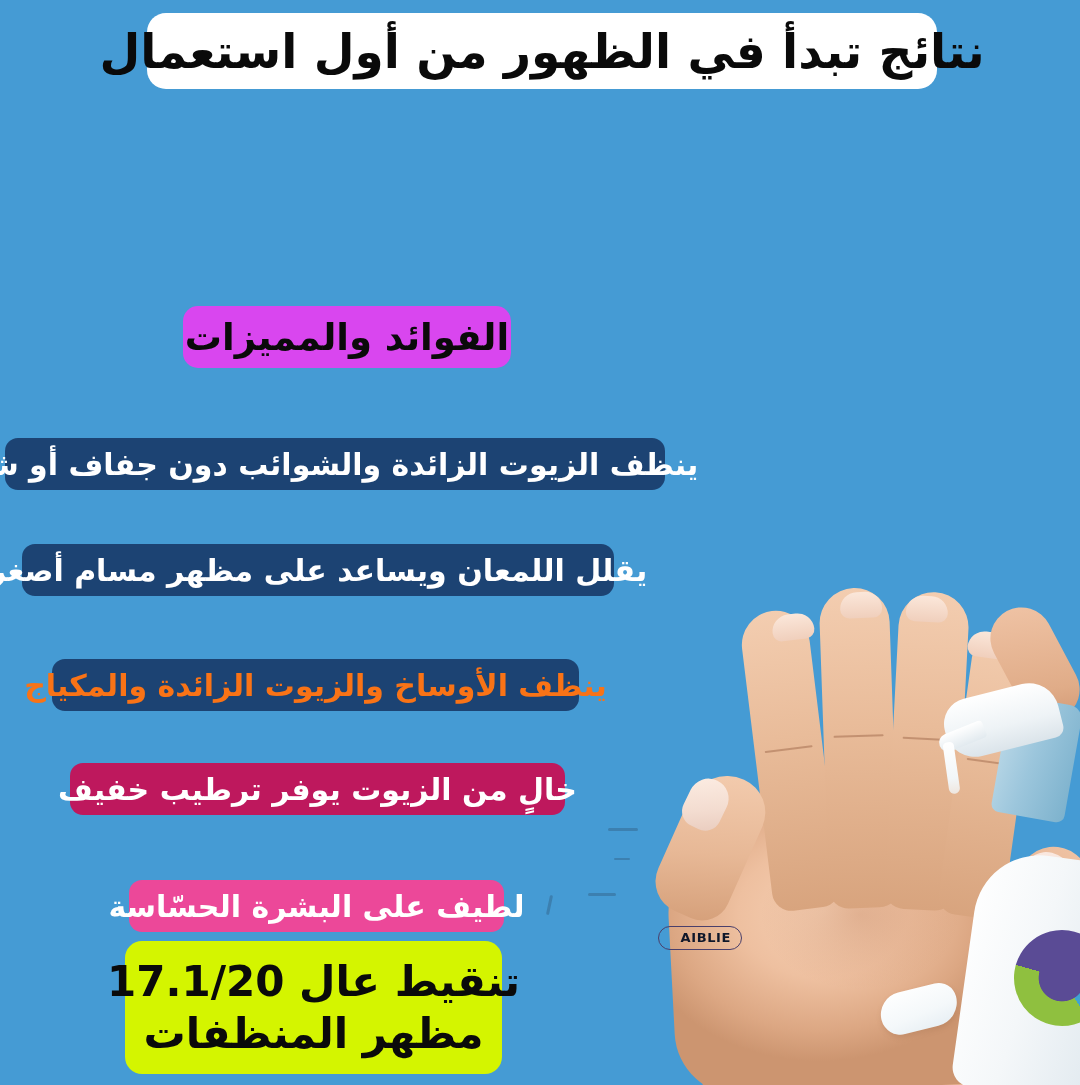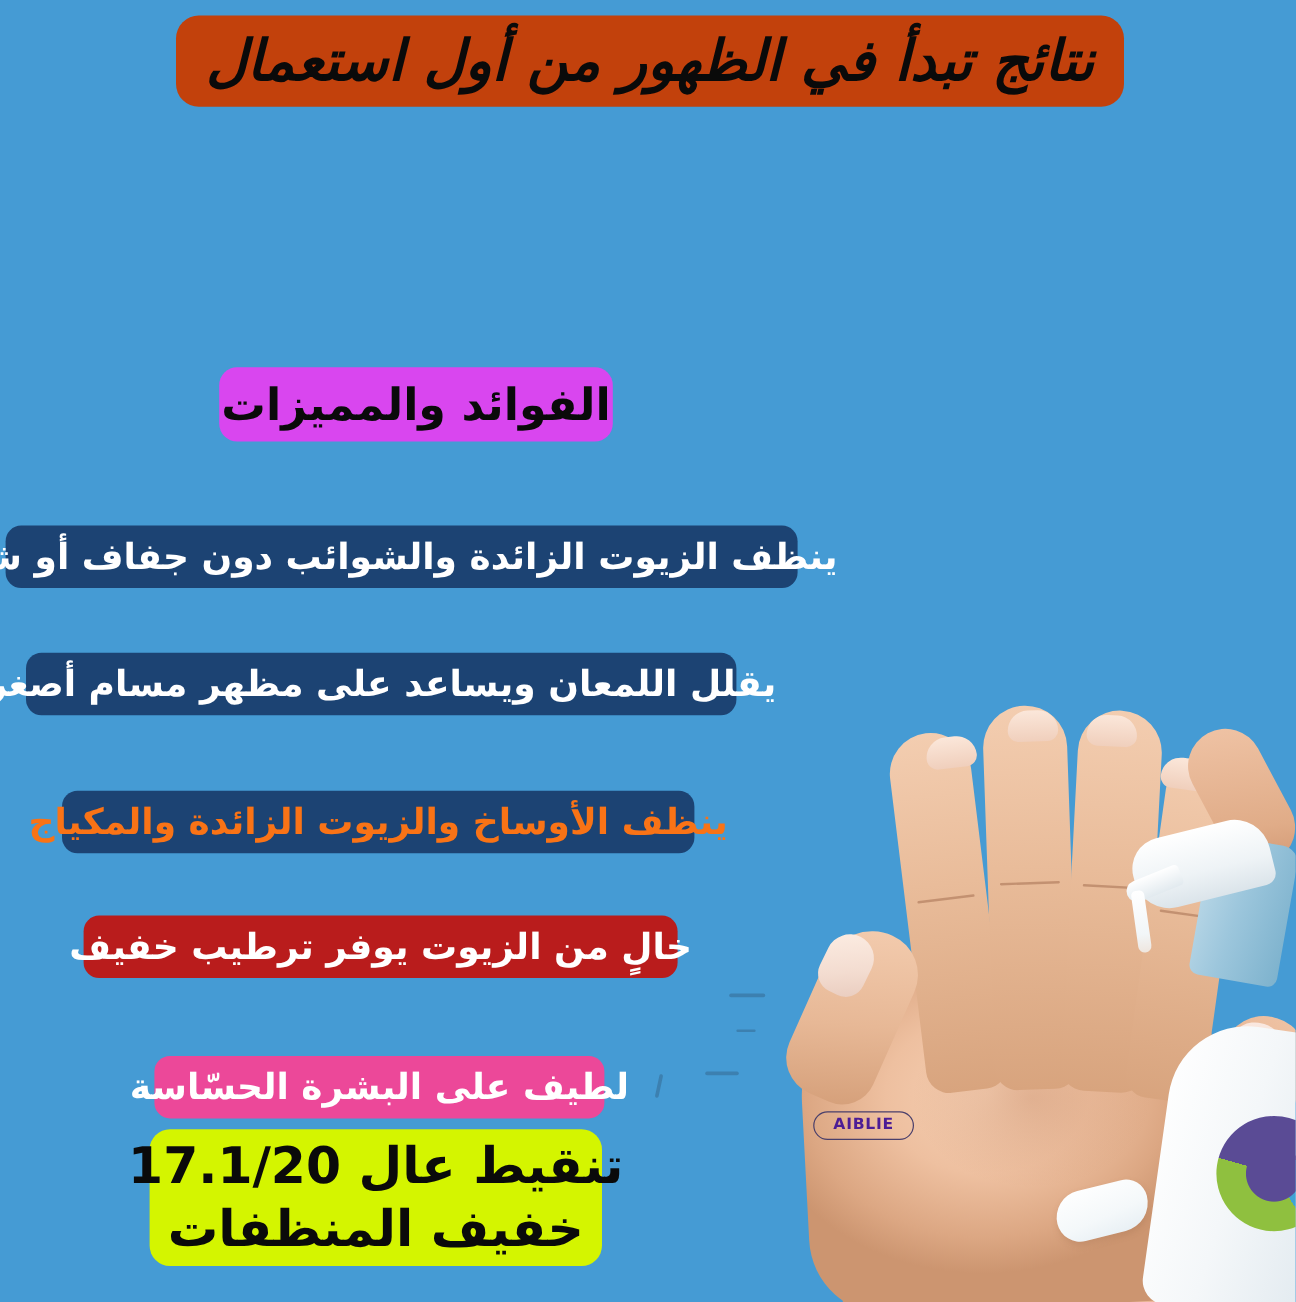--- a/index.html
+++ b/index.html
@@ -199,32 +199,32 @@
     width: 78px; height: 42px;
     background: linear-gradient(170deg, #ffffff 0%, #f4f8fa 60%, #e6eef3 100%);
     border-radius: 28px 22px 30px 24px;
     transform: rotate(-14deg);
     box-shadow: 0 3px 5px rgba(160,110,80,0.28);
   }
 
   
   .badge-pill {
     position: absolute;
-    left: 678px;
+    left: 658px;
     top: 926px;
     min-width: 62px;
     padding: 3px 10px;
     border: 1.6px solid #4a3f6b;
     border-radius: 14px;
-    color: #4c1d95;
+    color: #0f172a;
     font-size: 13px;
     font-weight: 600;
     letter-spacing: 0.6px;
     line-height: 1.2;
-    text-align: center;
+    text-align: right;
     direction: ltr;
     background: transparent;
   }
 
   
   .ghost {
     position: absolute;
     background: rgba(40, 66, 92, 0.30);
     border-radius: 2px;
   }
@@ -286,21 +286,21 @@
   .b0 { left: 5px;   top: 438px; width: 660px; }
   .b1 { left: 22px;  top: 544px; width: 592px; }
   .b2 { left: 52px;  top: 659px; width: 527px; }
   .b3 { left: 70px;  top: 763px; width: 495px; }
   .b4 { left: 129px; top: 880px; width: 375px; }
 
   #rating-chip {
     left: 125px;
     top: 941px;
     width: 377px;
-    height: 114px;
+    height: 133px;
     flex-direction: column;
     gap: 2px;
     border-radius: 17px;
     font-size: 42px;
     line-height: 1.18;
   }
   #rating-chip .rline { display: block; }
   #rating-line-1 { direction: rtl; unicode-bidi: isolate; }
 </style>
 </head>
@@ -342,33 +342,33 @@
     <div class="ghost g1"></div>
     <div class="ghost g2"></div>
     <div class="ghost g3"></div>
     <div class="ghost g4"></div>
 
     <div class="badge-pill">AIBLIE</div>
   </div>
 
   <div class="text-layer">
 
-    <div id="title-chip" class="chip chip-green" style="background: #c2410c; color: rgb(10, 10, 10); font-style: italic;">نتائج تبدأ في الظهور من أول استعمال</div>
+    <div id="title-chip" class="chip chip-green" style="background: #ffffff; color: rgb(10, 10, 10);">نتائج تبدأ في الظهور من أول استعمال</div>
 
     <div id="section-chip" class="chip chip-green" style="background: #d946ef; color: rgb(10, 10, 10);">الفوائد والمميزات</div>
 
     <div class="chip chip-navy benefit b0" style="background: rgb(28, 67, 115); color: rgb(255, 255, 255);">ينظف الزيوت الزائدة والشوائب دون جفاف أو شد</div>
 
     <div class="chip chip-navy benefit b1" style="background: rgb(28, 67, 115); color: rgb(255, 255, 255);">يقلل اللمعان ويساعد على مظهر مسام أصغر</div>
 
     <div class="chip chip-navy benefit b2" style="background: rgb(28, 67, 115); color: #f97316;">ينظف الأوساخ والزيوت الزائدة والمكياج</div>
 
-    <div class="chip chip-navy benefit b3" style="background: #b91c1c; color: rgb(255, 255, 255);">خالٍ من الزيوت يوفر ترطيب خفيف</div>
+    <div class="chip chip-navy benefit b3" style="background: #be185d; color: rgb(255, 255, 255);">خالٍ من الزيوت يوفر ترطيب خفيف</div>
 
     <div class="chip chip-navy benefit b4" style="background: #ec4899; color: rgb(255, 255, 255);">لطيف على البشرة الحسّاسة</div>
 
     <div id="rating-chip" class="chip chip-green" style="background: rgb(212, 245, 0); color: rgb(10, 10, 10);">
       <span id="rating-line-1" class="rline">تنقيط عال 17.1/20</span>
-      <span class="rline">خفيف المنظفات</span>
+      <span class="rline">مظهر المنظفات</span>
     </div>
 
   </div>
 </div>
 
 </body></html>

